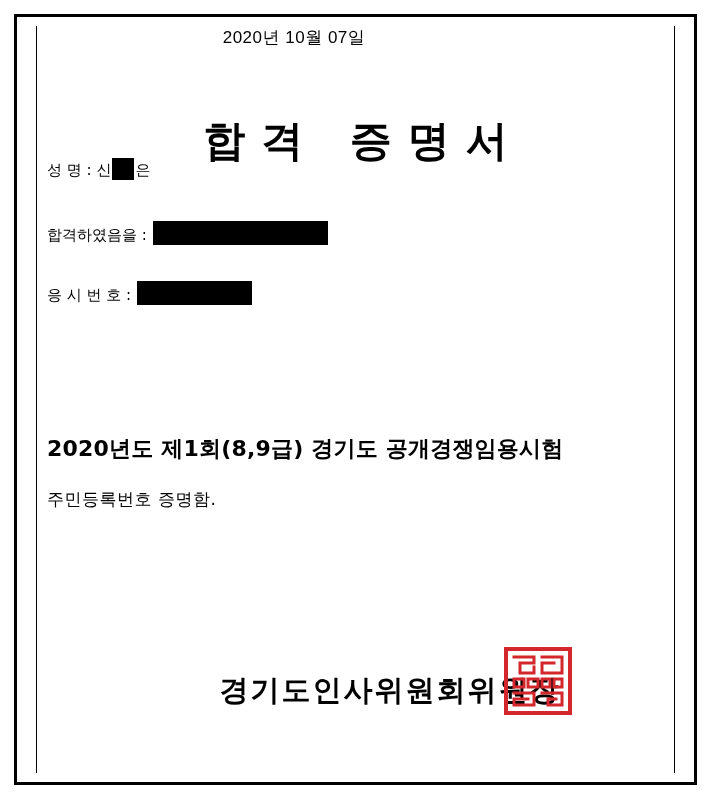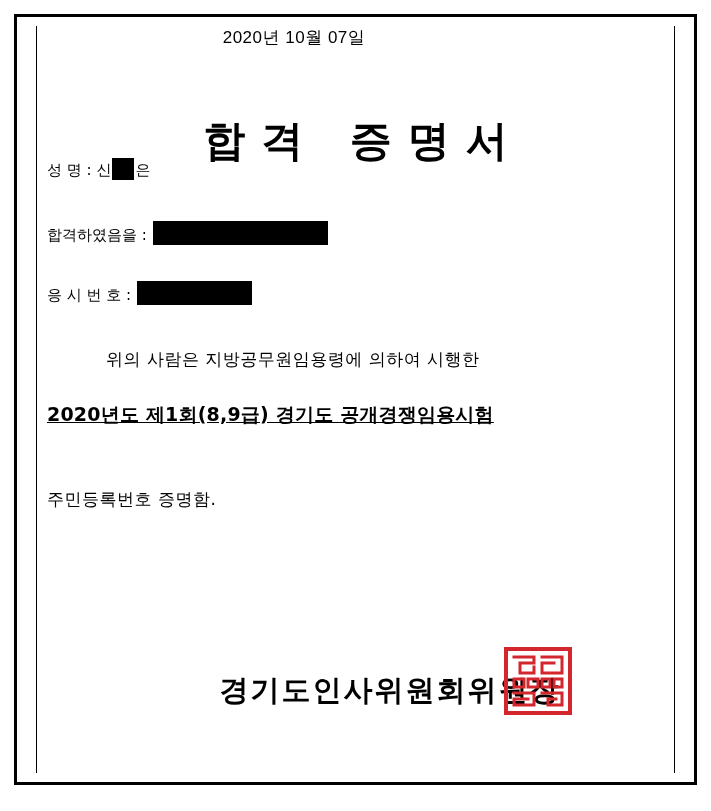--- a/index.html
+++ b/index.html
@@ -110,25 +110,24 @@
     white-space: nowrap;
     font-family: "DejaVu Sans", "Liberation Sans", sans-serif;
   }
   .line-intro {
     left: 70px;
     top: 322px;
     letter-spacing: 0.5px;
   }
   .line-exam-title {
     left: 11px;
-    top: 376px;
-    font-size: 19px;
+    top: 408px;
+    font-size: 22px;
     font-weight: bold;
     letter-spacing: 0.2px;
-    text-decoration: underline;
   }
   .line-closing {
     left: 11px;
     top: 462px;
     letter-spacing: 0.5px;
   }
   .line-date {
     left: 0;
     top: 557px;
     width: 516px;
@@ -174,21 +173,20 @@
     </div>
 
     <div class="field-row row-rrn">
       <span class="label">합격하였음을 :</span><span class="redact redact-rrn"></span>
     </div>
 
     <div class="field-row row-exam">
       <span class="label">응 시 번 호 :</span><span class="redact redact-exam"></span>
     </div>
 
-    <div class="body-line line-intro">위의 사람은 지방공무원임용령에 의하여 시행한</div>
 
     <div class="body-line line-exam-title">2020년도 제1회(8,9급) 경기도 공개경쟁임용시험</div>
 
     <div class="body-line line-closing">주민등록번호 증명함.</div>
 
     <div class="line-date">2020년  10월  07일</div>
 
     <div class="issuer">경기도인사위원회위원장</div>
 
     <div class="seal">

